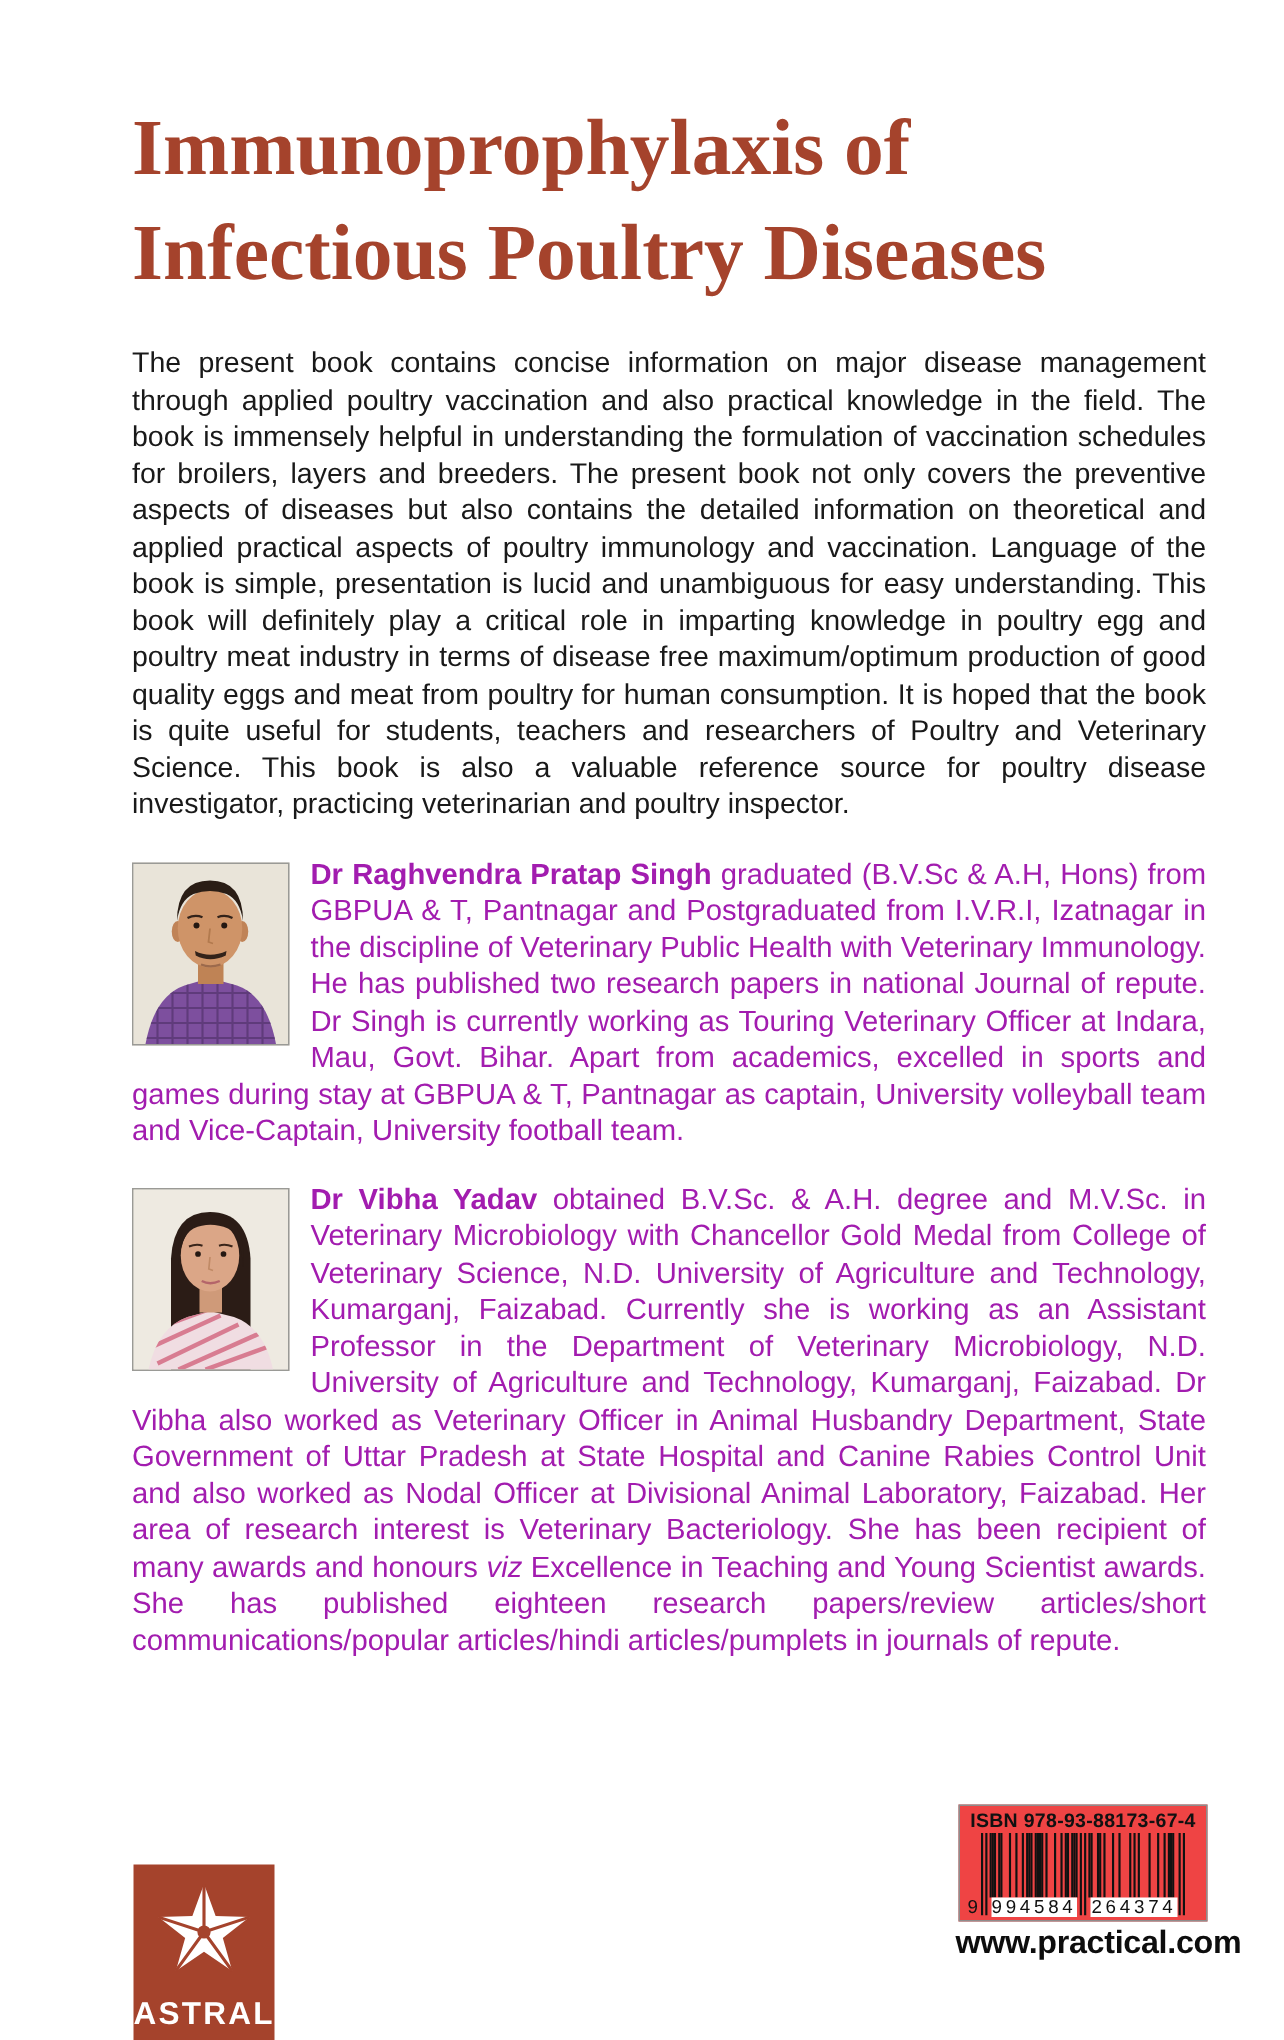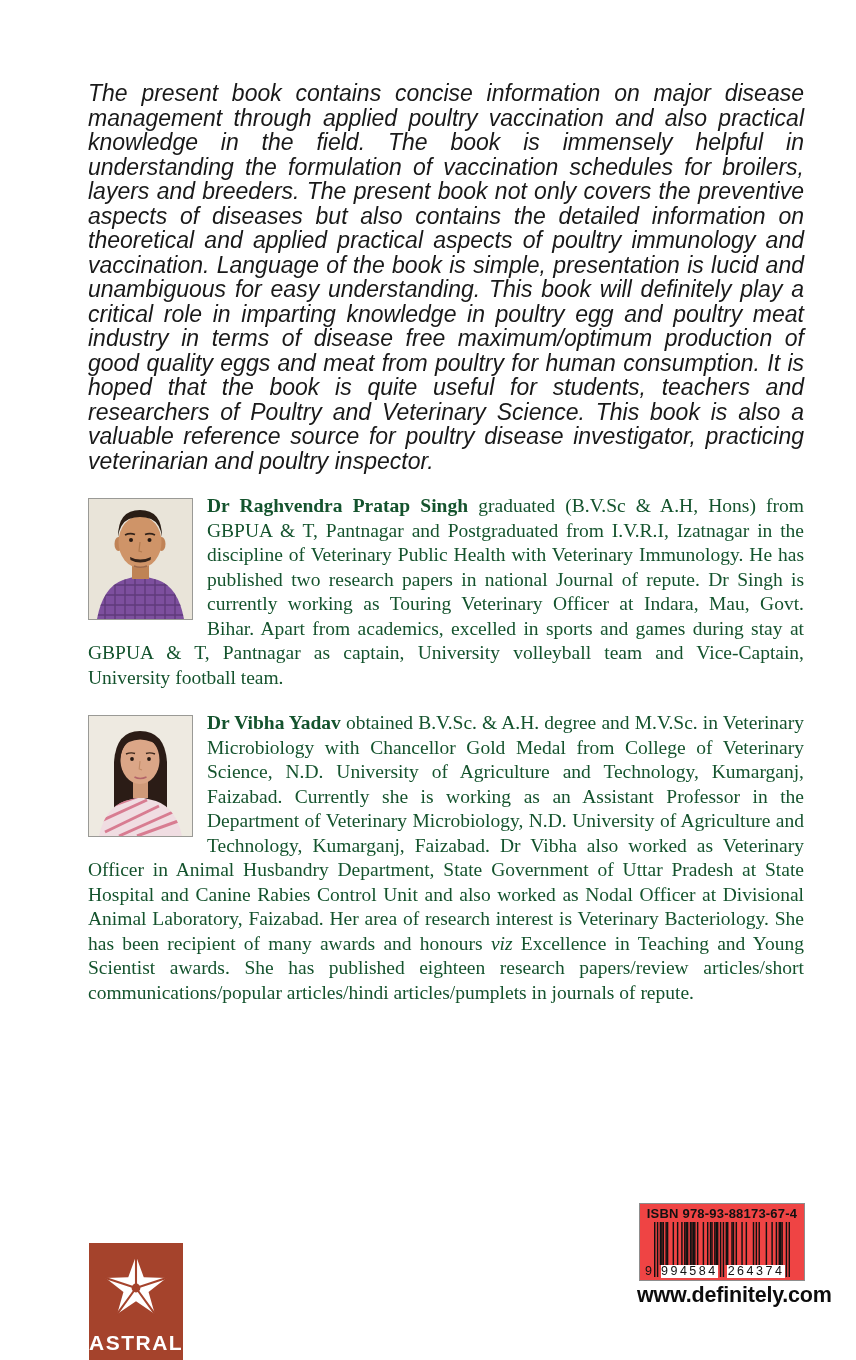--- a/index.html
+++ b/index.html
@@ -10,32 +10,32 @@
     --accent:#a5432c;
   }
   .content{padding:64px 52px 0 88px;}
   .book-title{
     font-family:"Liberation Serif",serif;font-weight:700;
     font-size:53px;line-height:70px;color:var(--accent);
     letter-spacing:0px;margin:0;
   }
   .book-title .tline{white-space:nowrap;display:block;}
   .blurb{
-    margin:17px 0 0 0;font-size:23px;line-height:24.5px;
-    text-align:justify;color:#191919;font-style:italic;
+    margin:27px 0 0 0;font-size:19px;line-height:24.5px;
+    text-align:justify;color:#191919;
   }
   .bio{margin-top:21px;}
   .bio::after{content:"";display:block;clear:both;}
   .bio .photo{
     float:left;width:103px;height:120px;display:block;
     border:1px solid #9a9a96;background:#e9e4d9;
     margin:4px 14px 2px 0;box-sizing:content-box;
   }
   .bio .photo svg{display:block;width:103px;height:120px;}
-  .bio p{margin:0;font-size:19.5px;line-height:24.5px;text-align:justify;color:#14532d;font-family:Liberation Serif, serif;}
+  .bio p{margin:0;font-size:19.5px;line-height:24.5px;text-align:justify;color:#a21caf;}
   .seg-bold{font-weight:700;}
   .seg-italic{font-style:italic;}
   .seg-normal{font-weight:400;}
 
   
   .publisher-logo{
     position:absolute;left:89px;top:1243px;width:94px;height:208px;
     background:linear-gradient(180deg,var(--accent) 0%,var(--accent) 62%,
       #b05a3c 72%,#cf8d70 82%,#eed7c9 92%,#ffffff 100%);
   }
@@ -63,20 +63,22 @@
     position:absolute;left:637px;top:1283px;width:170px;text-align:center;
     font-size:21.5px;font-weight:700;color:#0d0d0d;letter-spacing:-0.2px;
   }
 </style>
 </head>
 <body>
 
 <div class="content">
 
   <h1 class="book-title">
+    <span class="tline">Immunoprophylaxis of</span>
+    <span class="tline">Infectious Poultry Diseases</span>
   </h1>
 
   <p class="blurb">The present book contains concise information on major disease management through applied poultry vaccination and also practical knowledge in the field. The book is immensely helpful in understanding the formulation of vaccination schedules for broilers, layers and breeders. The present book not only covers the preventive aspects of diseases but also contains the detailed information on theoretical and applied practical aspects of poultry immunology and vaccination. Language of the book is simple, presentation is lucid and unambiguous for easy understanding. This book will definitely play a critical role in imparting knowledge in poultry egg and poultry meat industry in terms of disease free maximum/optimum production of good quality eggs and meat from poultry for human consumption. It is hoped that the book is quite useful for students, teachers and researchers of Poultry and Veterinary Science. This book is also a valuable reference source for poultry disease investigator, practicing veterinarian and poultry inspector.</p>
 
   <div class="bio">
     <span class="photo">
       <svg viewBox="0 0 103 120" xmlns="http://www.w3.org/2000/svg">
         <defs>
           <clipPath id="torsoM">
               <path d="M8 120 Q14 88 34 81 L51 76 L69 81 Q89 88 95 120 Z"></path>
@@ -195,13 +197,13 @@
         <rect x="89" y="0" width="1" height="43" fill="#111"></rect>
         <rect x="92" y="0" width="1" height="55" fill="#111"></rect>
         <rect x="94" y="0" width="1" height="55" fill="#111"></rect>
       </svg>
     <span class="bc-digit bc-first">9</span>
     <span class="bc-digit bc-left">994584</span>
     <span class="bc-digit bc-right">264374</span>
   </div>
 </div>
 
-<div class="website">www.definitely.com</div>
+<div class="website">www.practical.com</div>
 
 </body></html>

